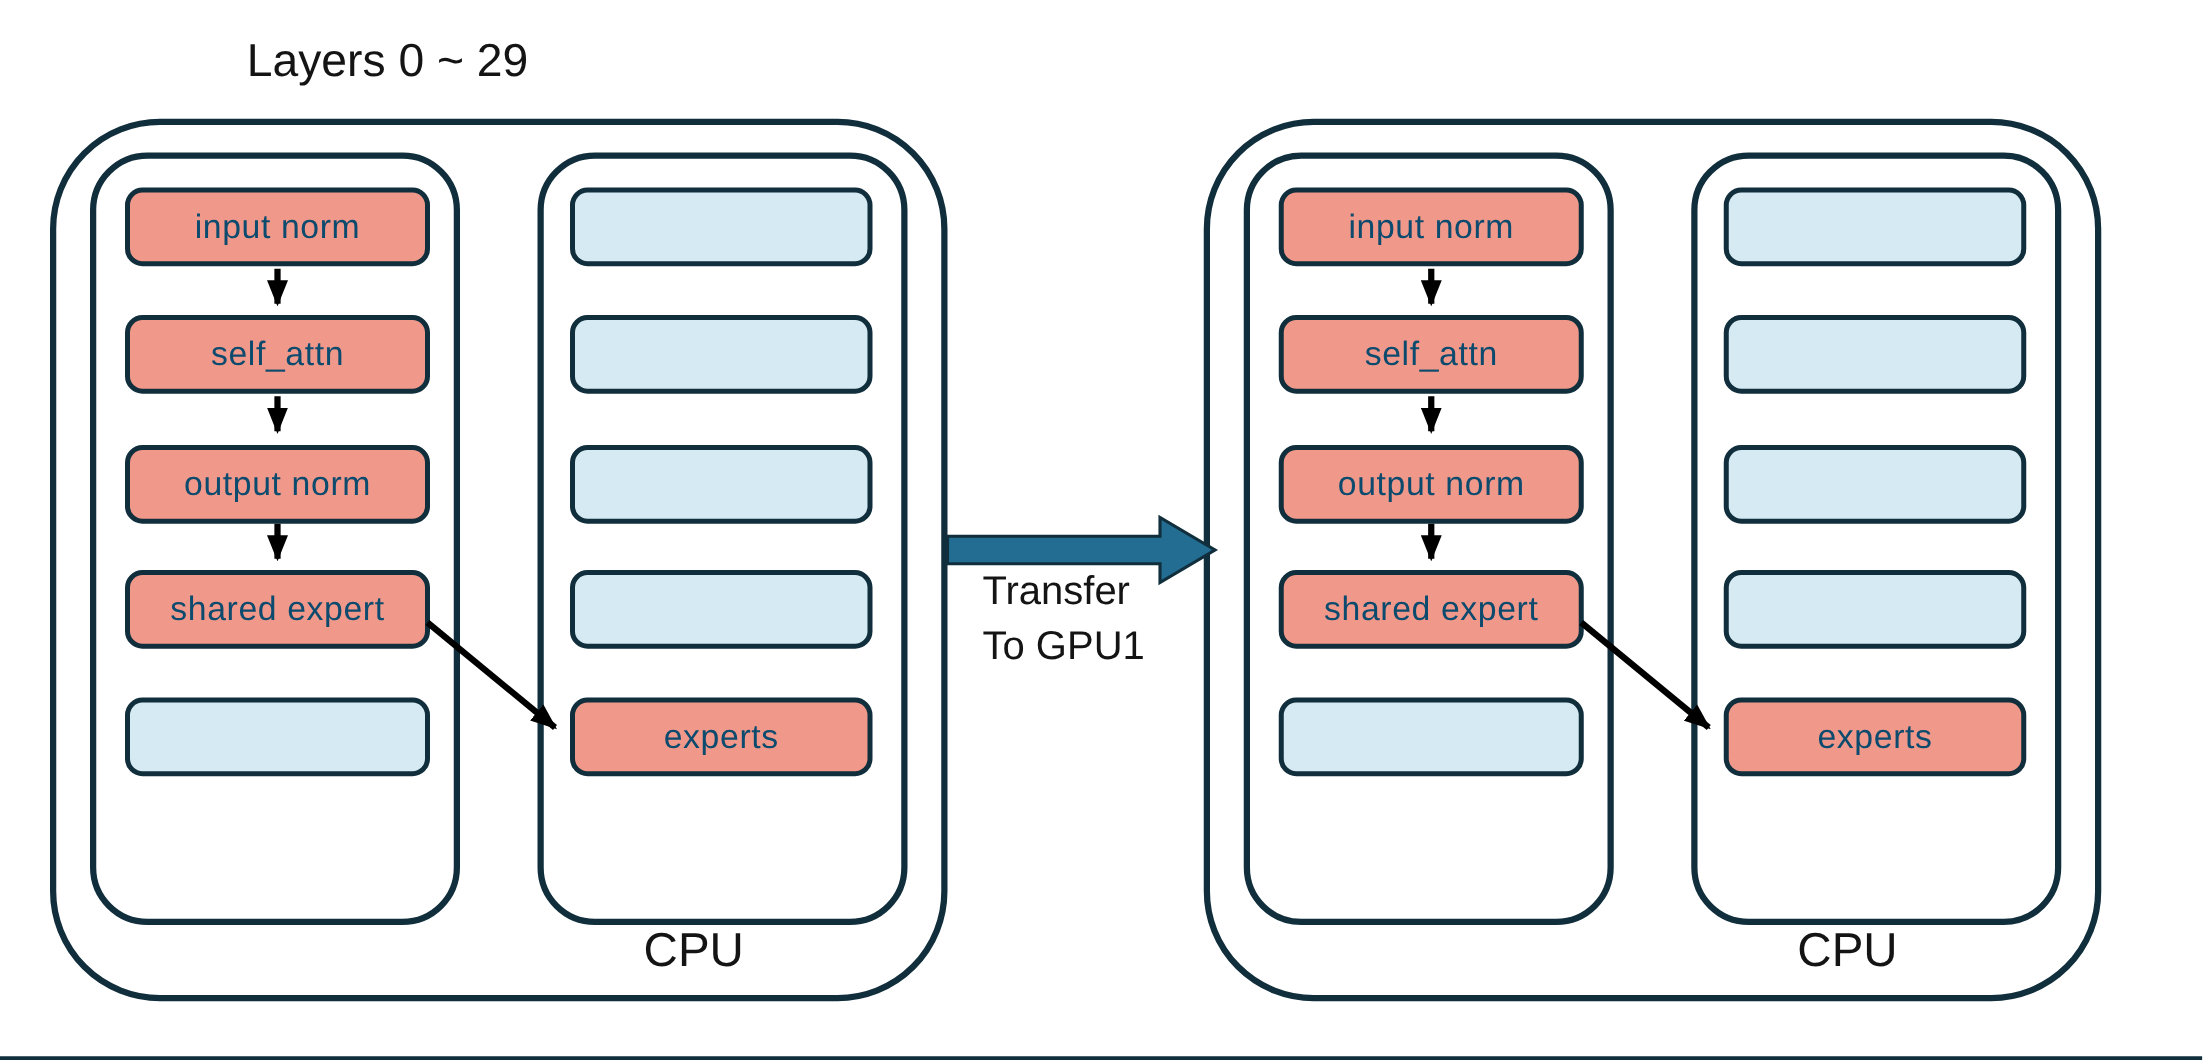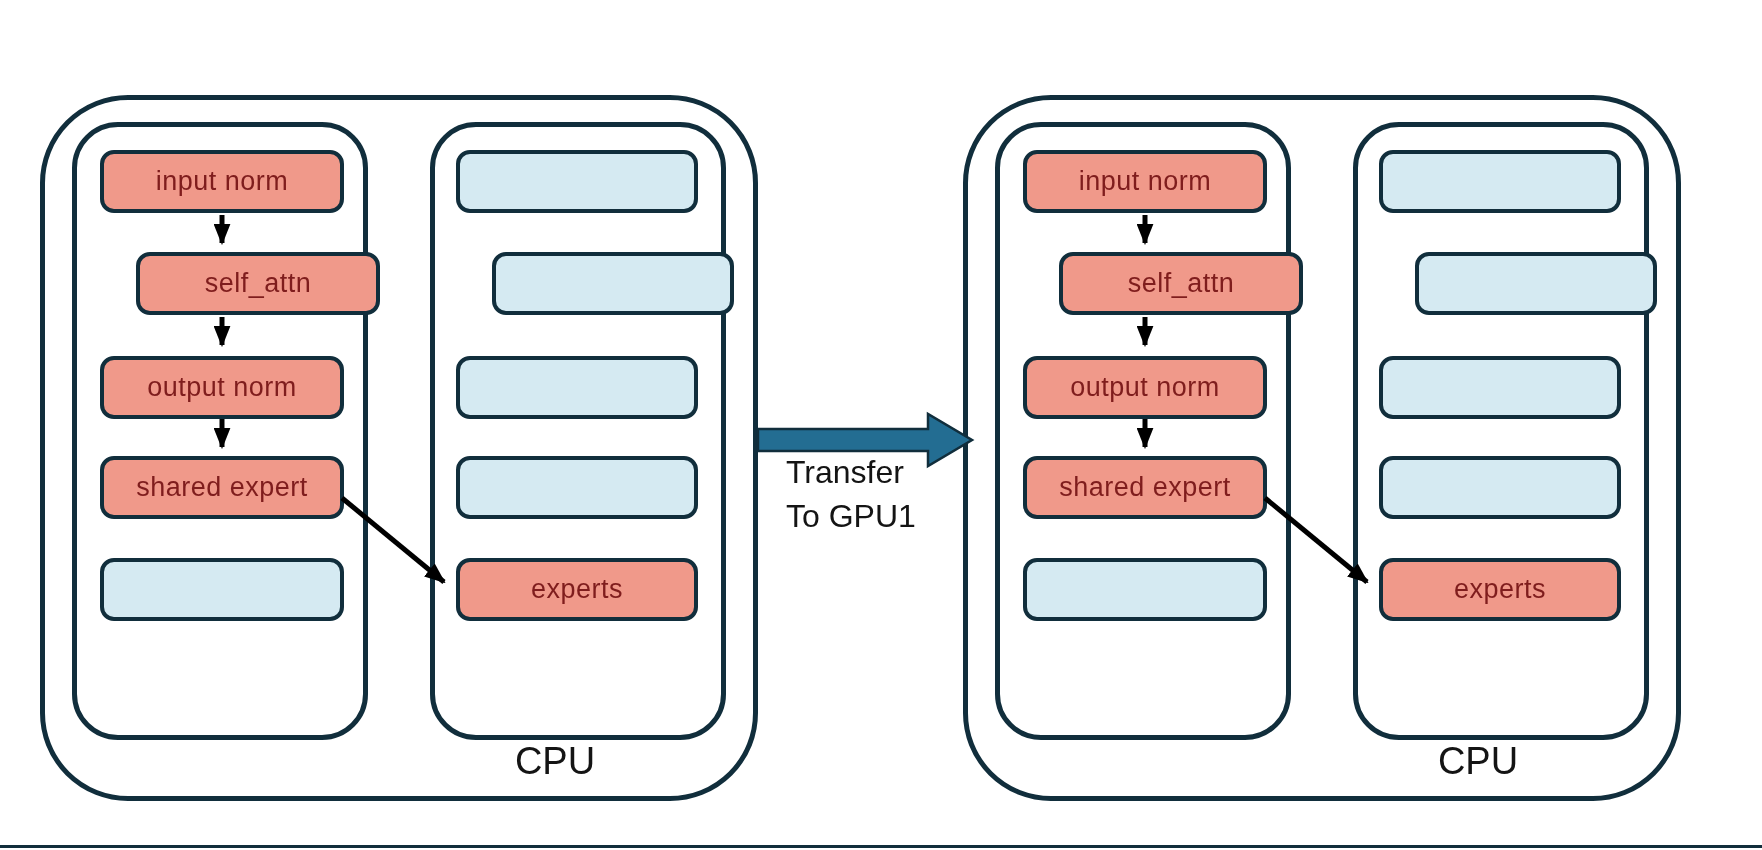--- a/index.html
+++ b/index.html
@@ -40,26 +40,26 @@
     box-sizing:content-box;
   }
   .gpu-col{left:32px;}
   .cpu-col{left:390px;}
   .box{
     position:absolute;height:55px;
     border:4px solid var(--navy);
     border-radius:14px;
     display:flex;align-items:center;justify-content:center;
     font-size:27px;letter-spacing:0.5px;
-    color:#7f1d1d;
+    color:#0c4a6e;
     box-sizing:content-box;
   }
   .gbox{left:60px;width:236px;}
   .cbox{left:416px;width:234px;}
-  .r1{top:150px;} .r2{top:252px;margin-left:36px;} .r3{top:356px;} .r4{top:456px;} .r5{top:558px;}
+  .r1{top:150px;} .r2{top:252px;} .r3{top:356px;} .r4{top:456px;} .r5{top:558px;}
   .active{background:var(--salmon);}
   .empty{background:var(--lightblue);}
   .col-label{
     position:absolute;top:740px;width:296px;
     text-align:center;
     font-size:38px;color:var(--ink);
     white-space:nowrap;
   }
   .gpu-label{left:32px;}
   .cpu-label{left:367px;}
@@ -76,20 +76,21 @@
     position:absolute;left:0;top:845px;width:1762px;height:3px;
     background:var(--navy);
   }
 </style>
 </head>
 <body>
 
 <div class="canvas">
 
   <div class="group" style="left:40px">
+    <div class="group-title">Layers 0 ~ 29</div>
     <div class="outer-frame"></div>
     <div class="col-frame gpu-col"></div>
     <div class="col-frame cpu-col"></div>
 
     <div class="box gbox r1 active">input norm</div>
     <div class="box gbox r2 active">self_attn</div>
     <div class="box gbox r3 active">output norm</div>
     <div class="box gbox r4 active">shared expert</div>
     <div class="box gbox r5 empty"></div>
 

